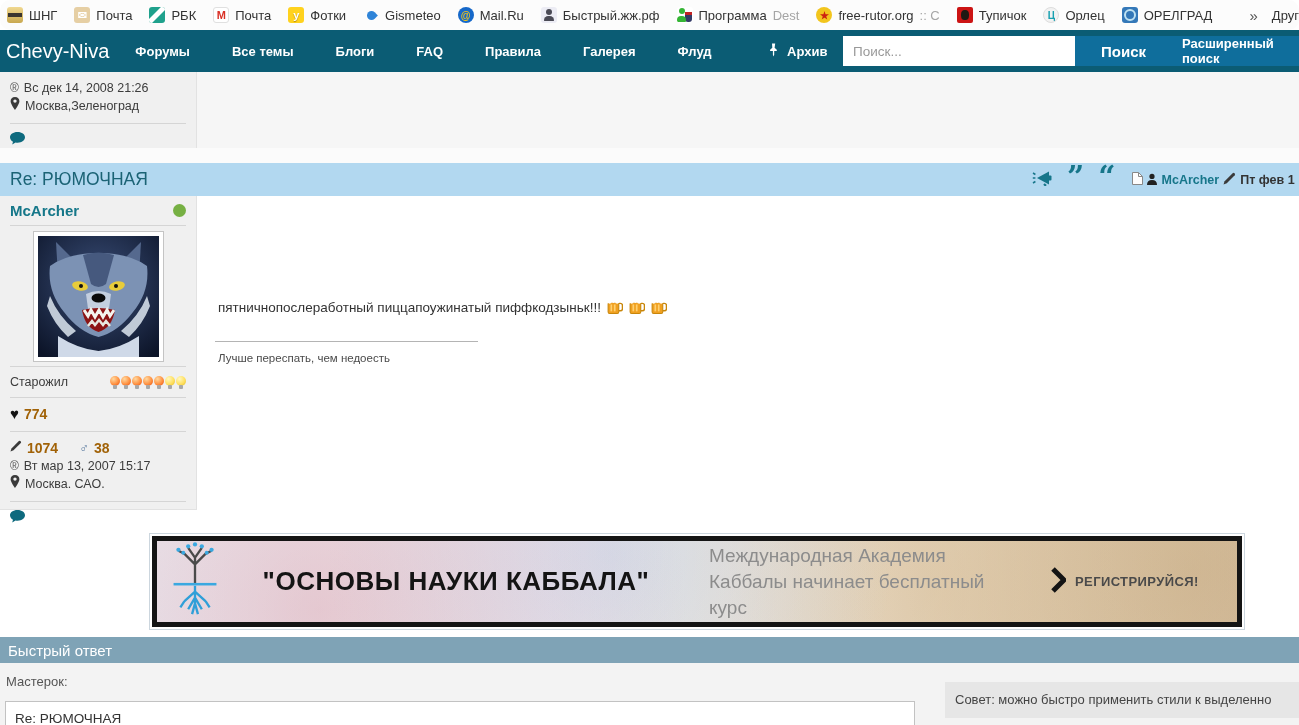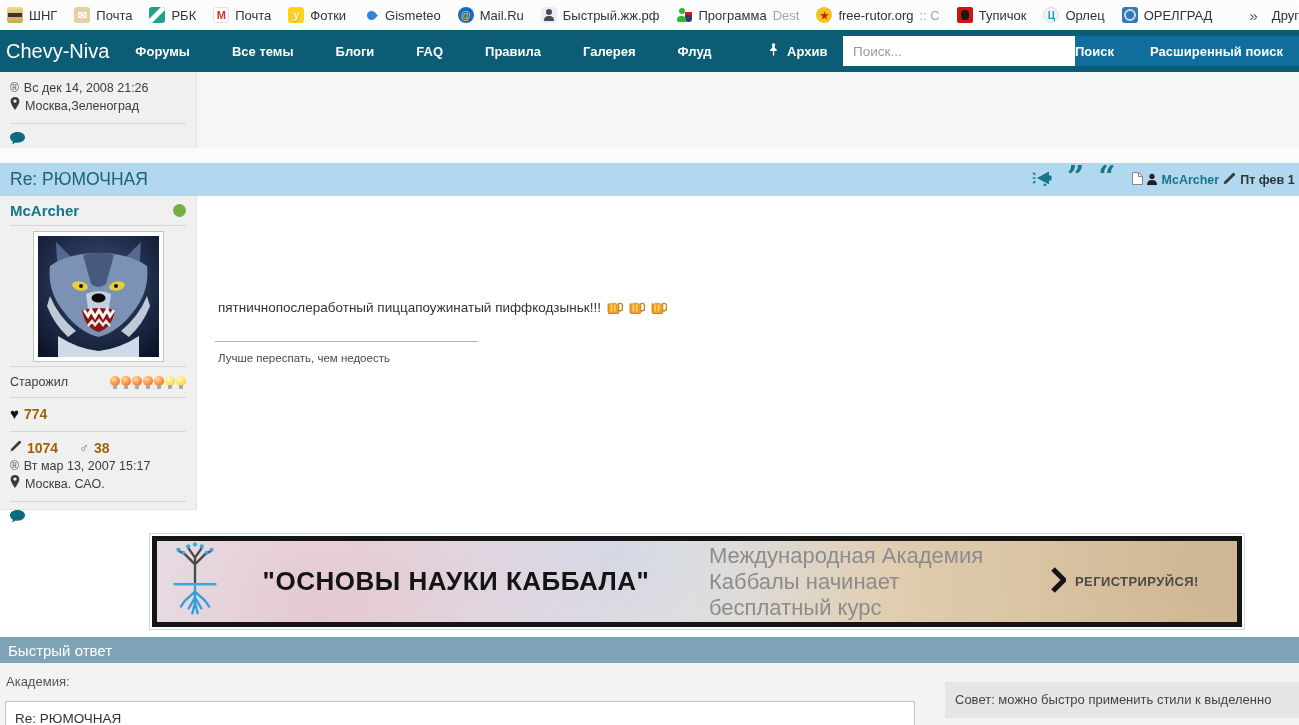--- a/index.html
+++ b/index.html
@@ -37,21 +37,21 @@
   .bm-other { margin-right:0; }
 
   
   .nav { position:absolute; top:30px; left:0; right:0; height:42px; background:#0b5c74; color:#fff; display:flex; align-items:center; }
   .brand { font-size:20px; margin:0 26px 0 6px; cursor:pointer; }
   .nav-item { font-size:13px; font-weight:bold; margin-right:42px; cursor:pointer; }
   .nav-archive { position:absolute; left:768px; top:0; height:42px; display:flex; align-items:center; gap:8px; font-size:13px; font-weight:bold; cursor:pointer; }
   .nav-search { position:absolute; left:843px; top:6px; width:232px; height:30px; border:0; padding:0 10px; font-size:13.5px; color:#333; font-family:"Liberation Sans",sans-serif; }
   .nav-search::placeholder { color:#999; }
   .nav-search-block { position:absolute; left:1075px; right:0; top:6px; height:30px; background:#0f6e9c; display:flex; align-items:center; }
-  .nav-search-btn { font-size:13px; font-weight:bold; cursor:pointer; }
+  .nav-search-btn { font-size:15px; font-weight:bold; margin-left:26px; cursor:pointer; }
   .nav-adv { font-size:13px; font-weight:bold; margin-left:36px; cursor:pointer; }
 
   
   .prev-row { position:absolute; top:72px; left:0; right:0; height:76px; background:#f6f6f6; }
   .prev-panel { position:absolute; left:0; top:0; width:197px; height:76px; background:#f0f0f0; border-right:1px solid #e2e2e2; padding:7px 10px 0; }
   .meta-row { display:flex; align-items:center; gap:5px; font-size:12.5px; color:#3c3c3c; line-height:18px; }
   .reg-mark { color:#555; font-size:12px; }
   .panel-hr { border:0; border-top:1px solid #d5d5d5; margin:8px 0 7px; }
   .gap-strip { position:absolute; top:148px; left:0; right:0; height:15px; background:#fbfbfb; }
 
@@ -90,21 +90,21 @@
   
   .ad-wrap { position:absolute; left:149px; top:533px; width:1096px; height:97px; border:1px solid #ccd6de; background:#fff; padding:2px; cursor:pointer; }
   .ad { height:100%; border:5px solid #141414; display:flex; align-items:center; background:
       radial-gradient(circle at 15% 85%, rgba(205,120,140,.35), transparent 40%),
       radial-gradient(circle at 42% 15%, rgba(175,200,235,.45), transparent 45%),
       radial-gradient(circle at 72% 55%, rgba(215,185,140,.40), transparent 50%),
       radial-gradient(circle at 96% 35%, rgba(190,160,115,.50), transparent 45%),
       linear-gradient(90deg,#edf2f7,#f8f4f2 40%,#ece1d1 75%,#ddcab1); }
   .ad-tree { margin-left:12px; flex:0 0 52px; }
   .ad-title { flex:0 0 470px; text-align:center; font-size:26px; font-weight:bold; color:#141414; letter-spacing:.5px; }
-  .ad-sub { width:300px; margin-left:18px; font-size:22px; color:#8c8c8c; line-height:26px; }
+  .ad-sub { width:300px; margin-left:18px; font-size:19px; color:#8c8c8c; line-height:26px; }
   .ad-cta { display:flex; align-items:center; gap:9px; margin-left:42px; }
   .ad-cta-label { font-size:13px; font-weight:bold; color:#4a4a4a; letter-spacing:.4px; }
 
   
   .qr-header { position:absolute; top:637px; left:0; right:0; height:26px; background:#7fa3b6; color:#fff; font-size:15px; display:flex; align-items:center; padding-left:8px; }
   .qr-body { position:absolute; top:663px; left:0; right:0; height:62px; background:#f3f3f3; }
   .qr-label { position:absolute; left:6px; top:11px; font-size:13px; color:#555; }
   .qr-input { position:absolute; left:5px; top:38px; width:910px; height:34px; border:1px solid #c2c2c2; background:#fff; font-size:13.5px; color:#333; padding:0 9px; font-family:"Liberation Sans",sans-serif; }
   .qr-tip { position:absolute; left:945px; top:19px; width:354px; height:36px; background:#e6e6e6; font-size:13px; color:#444; line-height:36px; padding:0 10px; white-space:nowrap; overflow:hidden; }
 </style>
@@ -384,16 +384,16 @@
           </svg></span>
       <span class="ad-cta-label">РЕГИСТРИРУЙСЯ!</span>
     </span>
   </div>
 </div>
 
 <div class="qr-header">
     <span>Быстрый ответ</span>
   </div>
 <div class="qr-body">
-  <div class="qr-label">Академия:</div>
+  <div class="qr-label">Мастерок:</div>
   <input class="qr-input" type="text" value="Re: РЮМОЧНАЯ" style="">
   <div class="qr-tip">Совет: можно быстро применить стили к выделенно</div>
 </div>
 
 </body></html>

